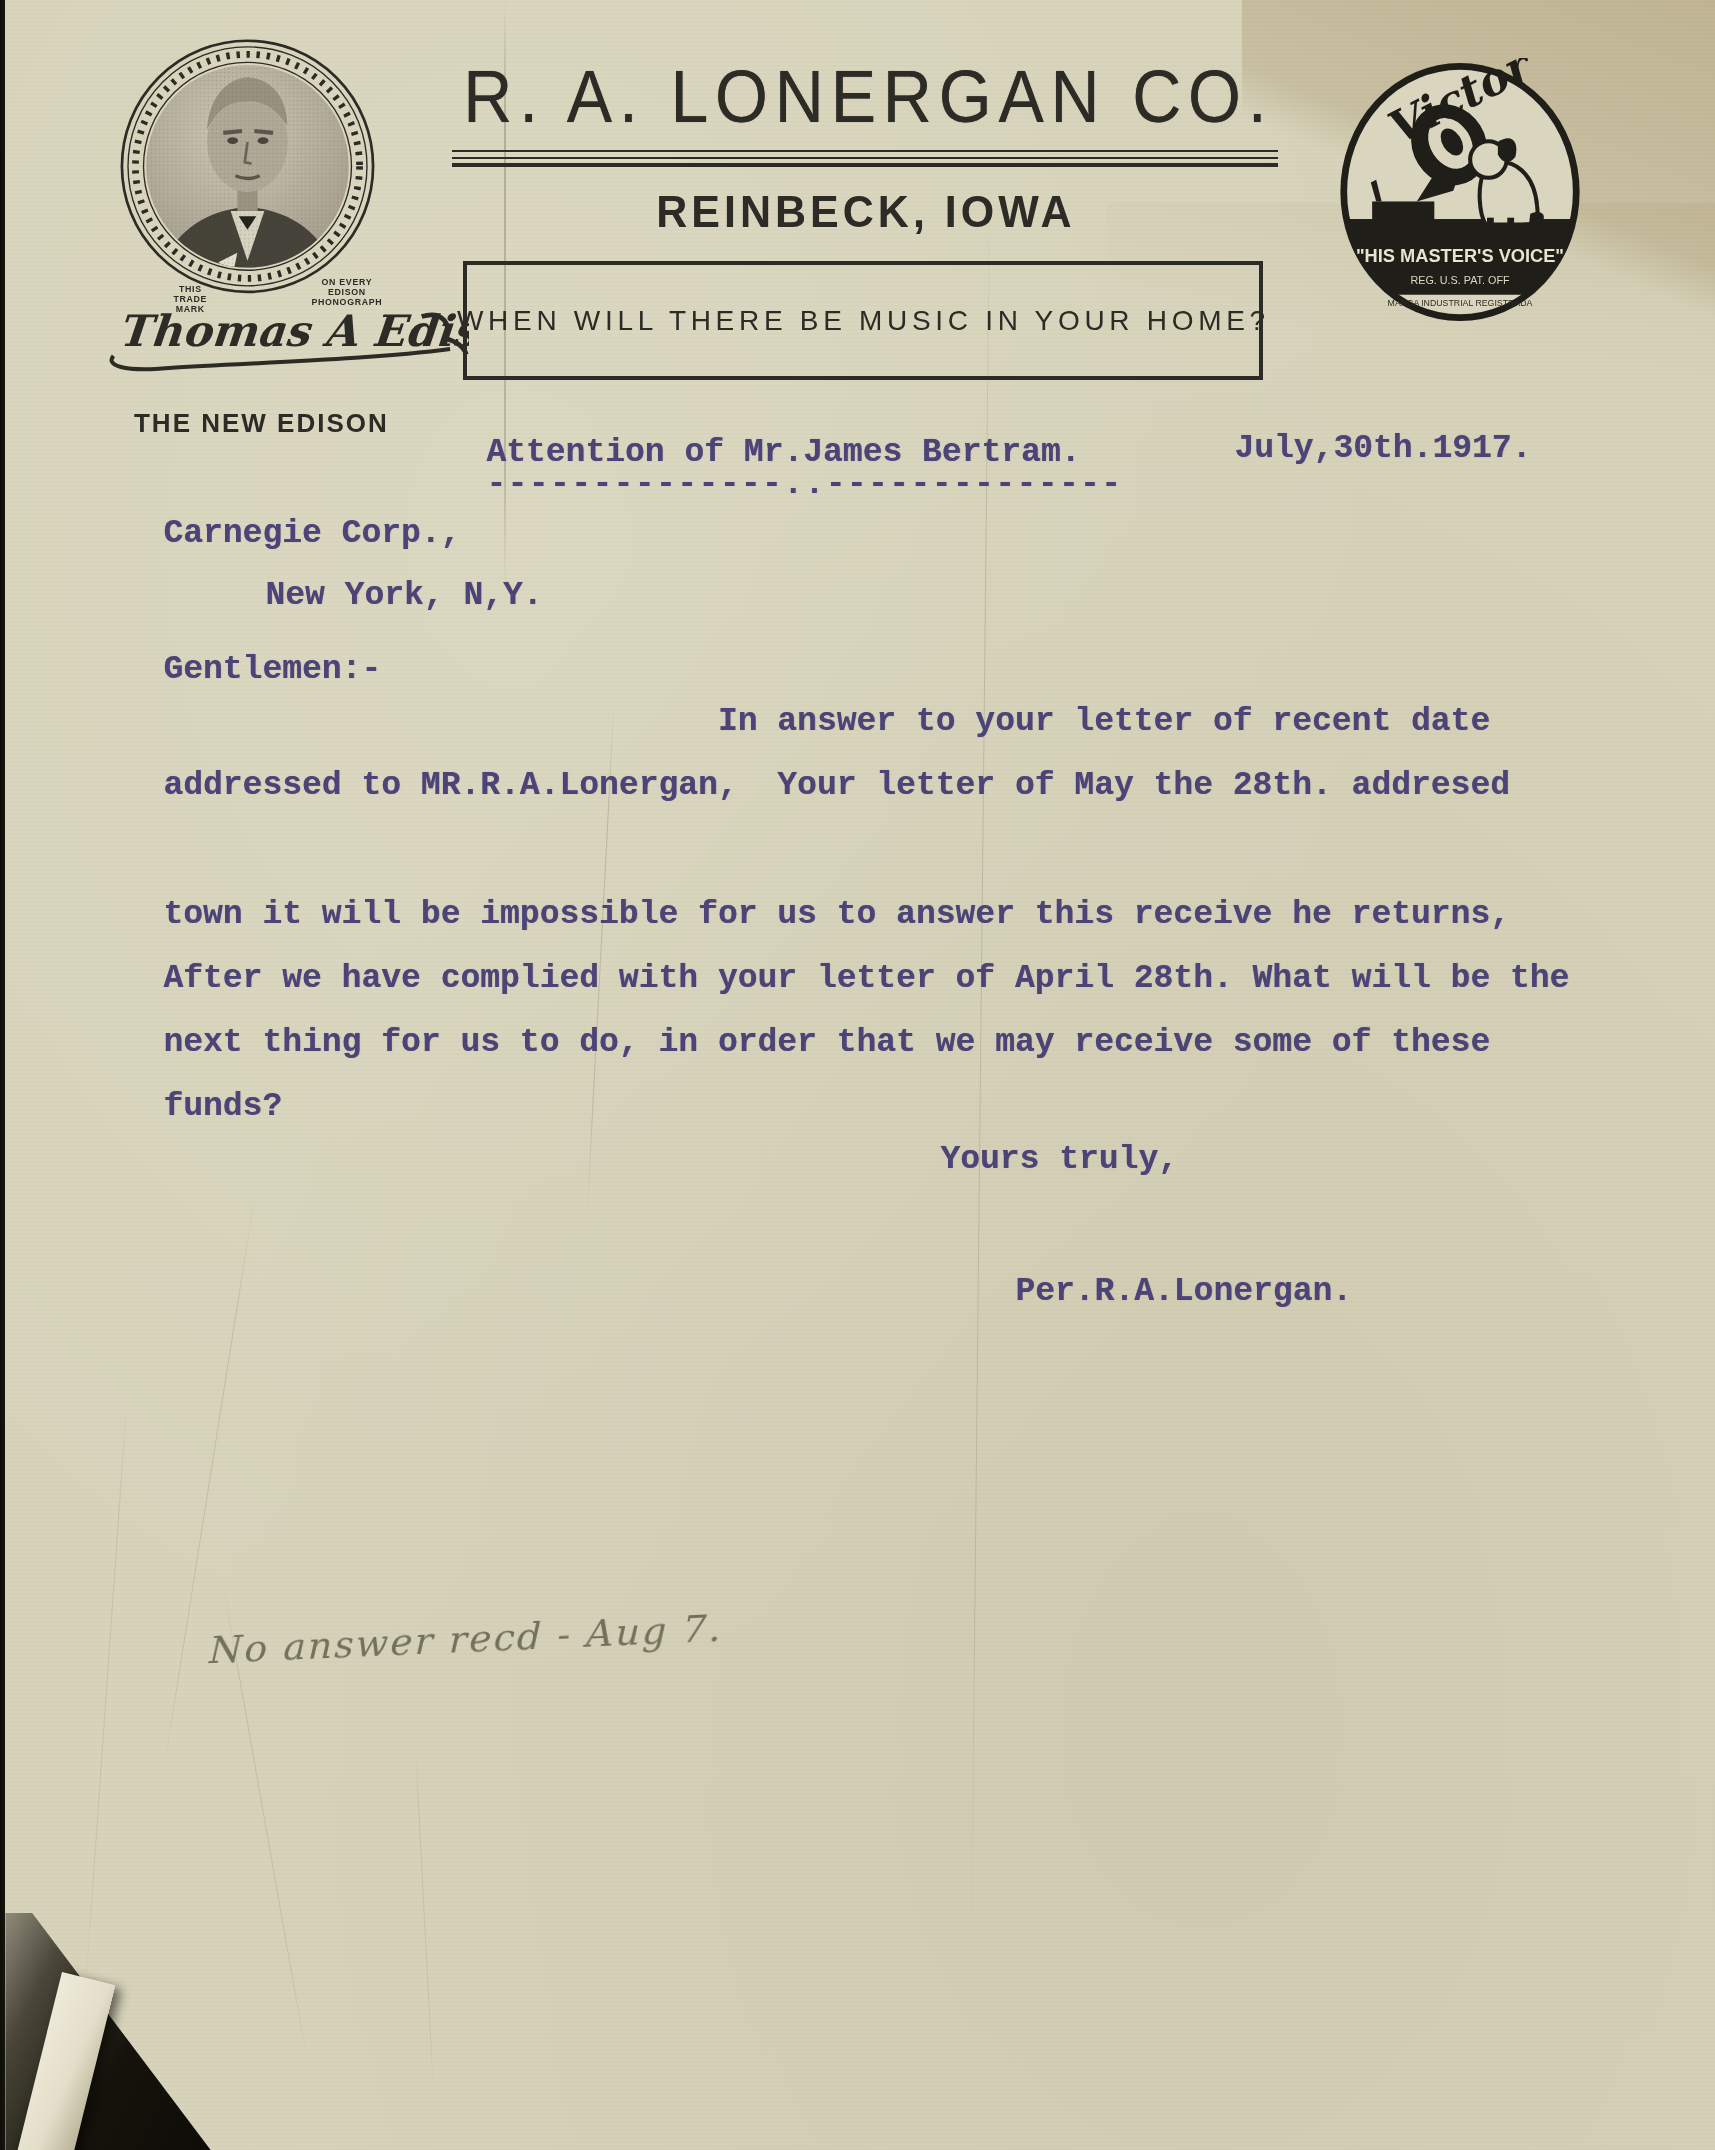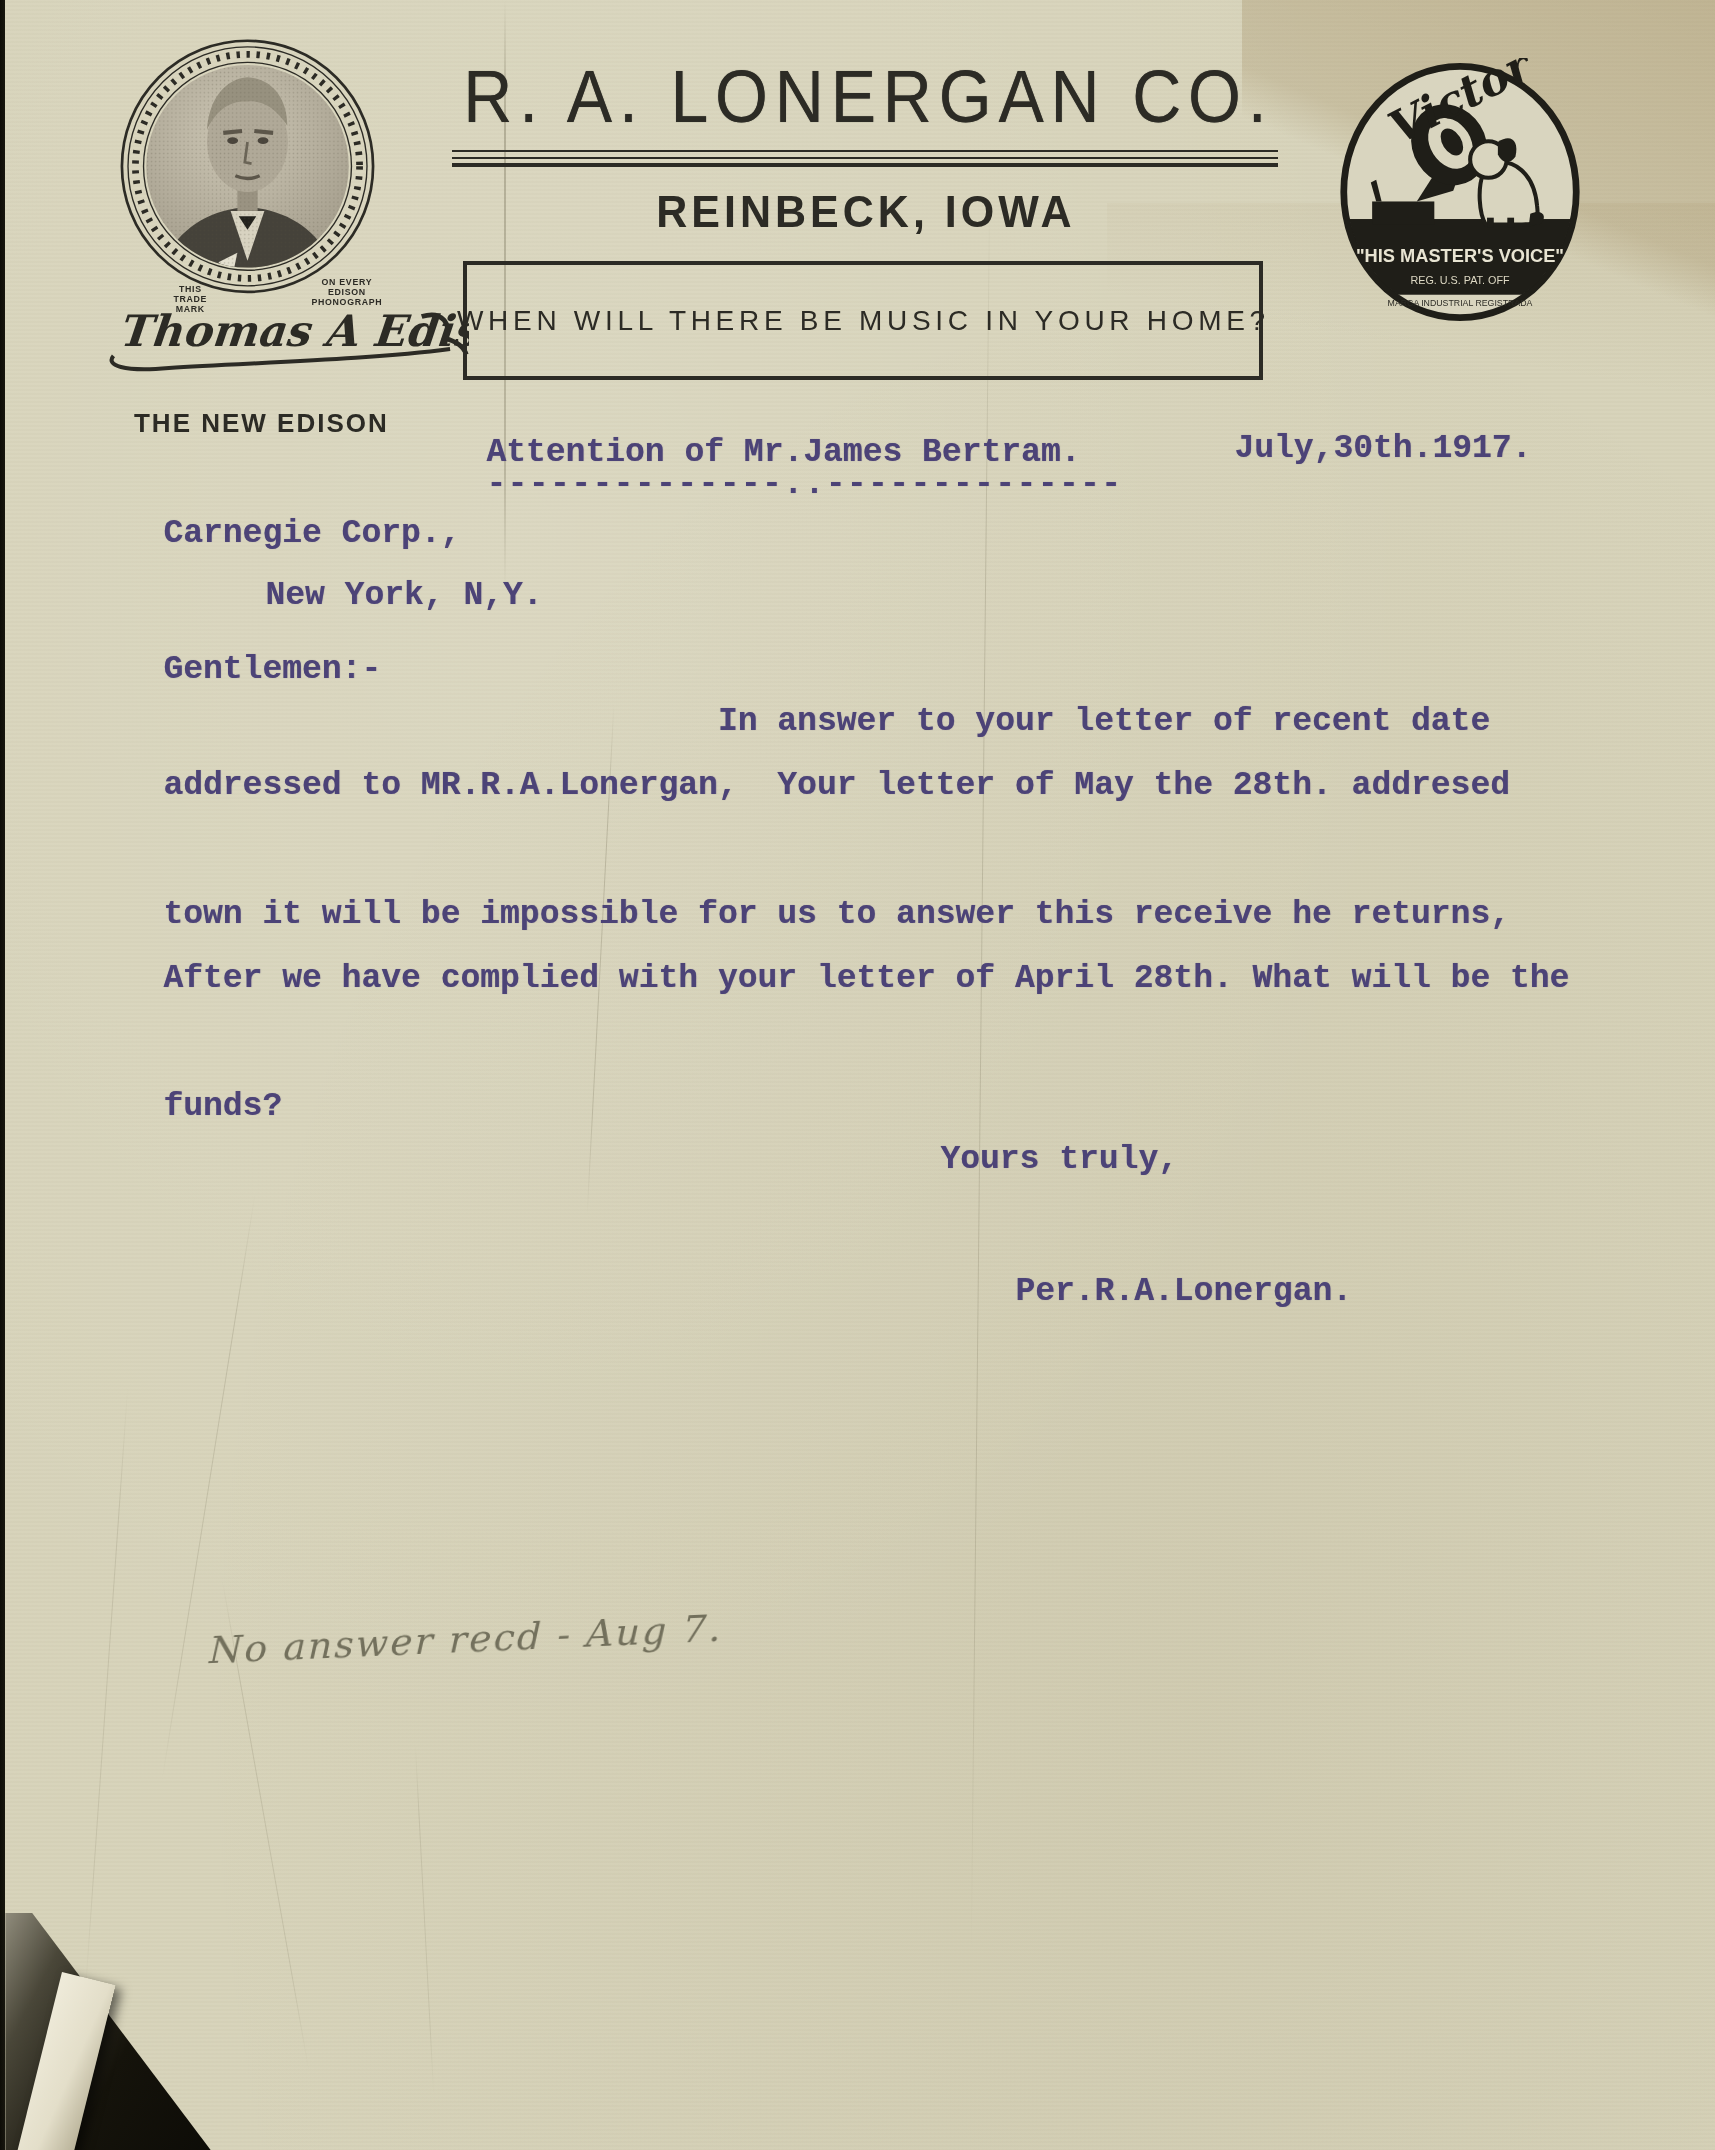--- a/index.html
+++ b/index.html
@@ -196,20 +196,21 @@
     <div class="tw date">July,30th.1917.</div>
 
     <div class="tw recip1">Carnegie Corp.,</div>
     <div class="tw recip2">New York, N,Y.</div>
     <div class="tw salutation">Gentlemen:-</div>
 
     <div class="tw body-line bl0">                            In answer to your letter of recent date</div>
     <div class="tw body-line bl1">addressed to MR.R.A.Lonergan,  Your letter of May the 28th. addresed</div>
     <div class="tw body-line bl3">town it will be impossible for us to answer this receive he returns,</div>
     <div class="tw body-line bl4">After we have complied with your letter of April 28th. What will be the</div>
+    <div class="tw body-line bl5">next thing for us to do, in order that we may receive some of these</div>
     <div class="tw body-line bl6">funds?</div>
 
     <div class="tw closing">Yours truly,</div>
     <div class="tw sig-per">Per.R.A.Lonergan.</div>
 
     <div class="handnote">No answer recd - Aug 7.</div>
 
     <div class="corner-dark"></div>
     <div class="paper-slip"></div>
   </div>

